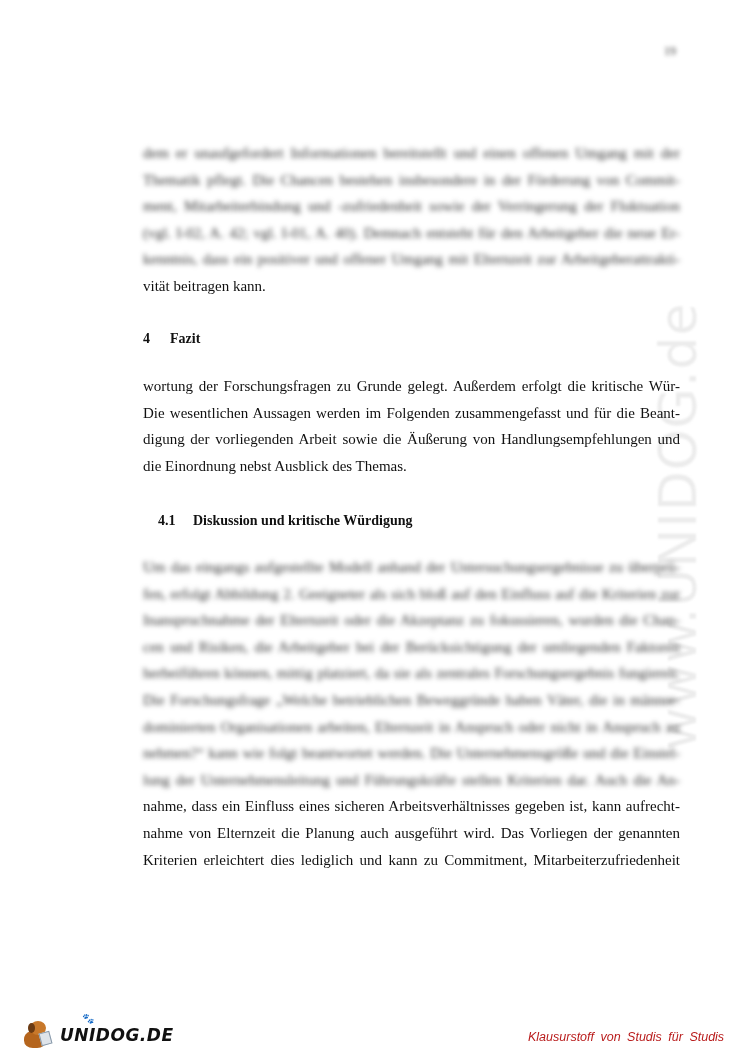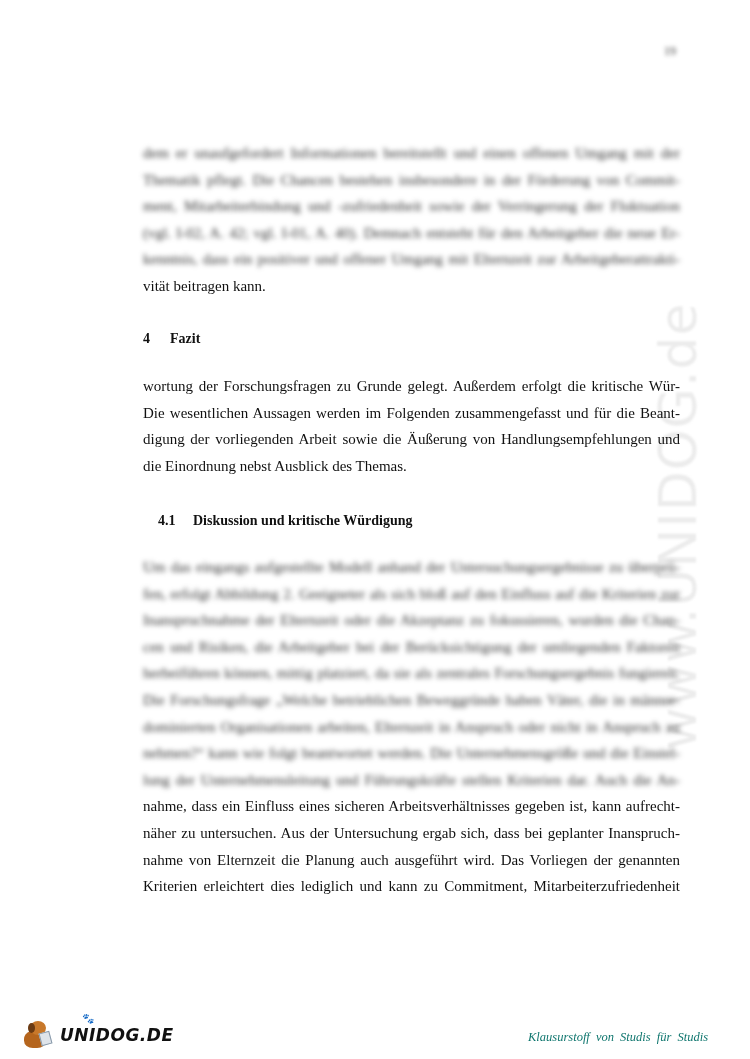--- a/index.html
+++ b/index.html
@@ -16,21 +16,21 @@
     .h2 { position: absolute; left: 143px; top: 513px; font-weight: bold; font-size: 14px; margin-left: 15px; }
     .h2 .num { display: inline-block; width: 35px; }
     .footer-logo { position: absolute; left: 20px; top: 1015px; height: 40px; display: flex; align-items: center; }
     .dog { width: 34px; height: 30px; position: relative; }
     .dog .body { position: absolute; left: 4px; top: 10px; width: 22px; height: 18px; background: #b5651d; border-radius: 50% 50% 40% 40%; }
     .dog .head { position: absolute; left: 10px; top: 1px; width: 16px; height: 14px; background: #c8782a; border-radius: 50%; }
     .dog .ear { position: absolute; left: 8px; top: 3px; width: 7px; height: 10px; background: #6b3a12; border-radius: 50%; }
     .dog .paper { position: absolute; left: 20px; top: 12px; width: 9px; height: 11px; background: #dfe4ea; border: 1px solid #8899aa; transform: rotate(-15deg); }
     .logo-text { font-family: "DejaVu Sans", sans-serif; font-weight: bold; font-style: italic; font-size: 17px; color: #111; letter-spacing: 0.5px; position: relative; margin-left: 6px; }
     .paw { position: absolute; left: 22px; top: -12px; font-size: 10px; color: #111; font-style: normal; }
-    .slogan { position: absolute; left: 528px; top: 1030px; font-family: Liberation Serif, serif; font-style: italic; font-size: 12.5px; color: #0f766e; word-spacing: 3px; }
+    .slogan { position: absolute; left: 528px; top: 1030px; font-family: Liberation Sans, sans-serif; font-style: italic; font-size: 12.5px; color: #b91c1c; word-spacing: 3px; }
   </style>
 </head>
 <body>
 
 <div class="page-number">19</div>
 
 <div class="watermark-side">
   <span>www.UNIDOG.de</span>
 </div>
 
@@ -62,21 +62,20 @@
   <span class="line blur">Um das eingangs aufgestellte Modell anhand der Untersuchungsergebnisse zu überprü-</span>
   <span class="line blur">fen, erfolgt Abbildung 2. Geeigneter als sich bloß auf den Einfluss auf die Kriterien zur</span>
   <span class="line blur">Inanspruchnahme der Elternzeit oder die Akzeptanz zu fokussieren, wurden die Chan-</span>
   <span class="line blur">cen und Risiken, die Arbeitgeber bei der Berücksichtigung der umliegenden Faktoren</span>
   <span class="line blur">herbeiführen können, mittig platziert, da sie als zentrales Forschungsergebnis fungieren.</span>
   <span class="line blur">Die Forschungsfrage „Welche betrieblichen Beweggründe haben Väter, die in männer-</span>
   <span class="line blur">dominierten Organisationen arbeiten, Elternzeit in Anspruch oder nicht in Anspruch zu</span>
   <span class="line blur">nehmen?“ kann wie folgt beantwortet werden. Die Unternehmensgröße und die Einstel-</span>
   <span class="line blur">lung der Unternehmensleitung und Führungskräfte stellen Kriterien dar. Auch die An-</span>
   <span class="line">nahme, dass ein Einfluss eines sicheren Arbeitsverhältnisses gegeben ist, kann aufrecht-</span>
-  <span class="line">näher zu untersuchen. Aus der Untersuchung ergab sich, dass bei geplanter Inanspruch-</span>
   <span class="line">nahme von Elternzeit die Planung auch ausgeführt wird. Das Vorliegen der genannten</span>
   <span class="line">Kriterien erleichtert dies lediglich und kann zu Commitment, Mitarbeiterzufriedenheit</span>
 </div>
 
 <div class="footer-logo">
   <div class="dog">
     <div class="body"></div>
     <div class="head"></div>
     <div class="ear"></div>
     <div class="paper"></div>

